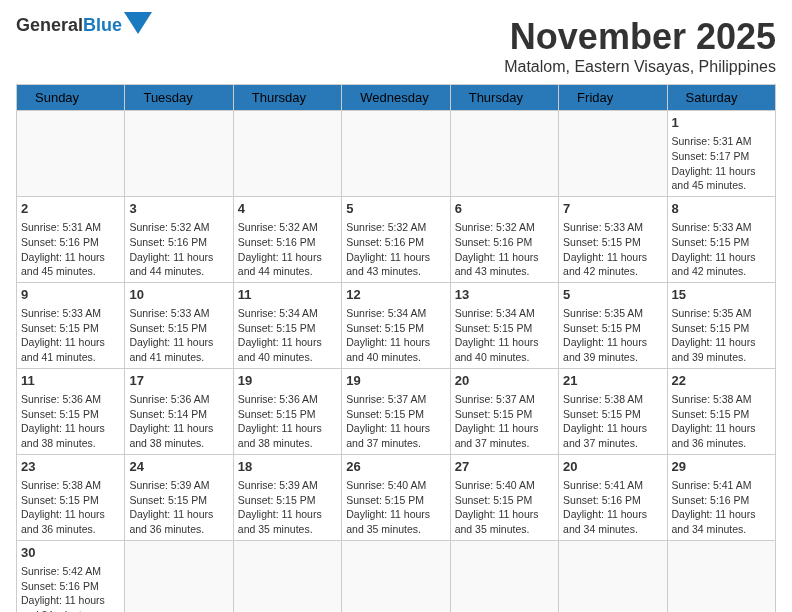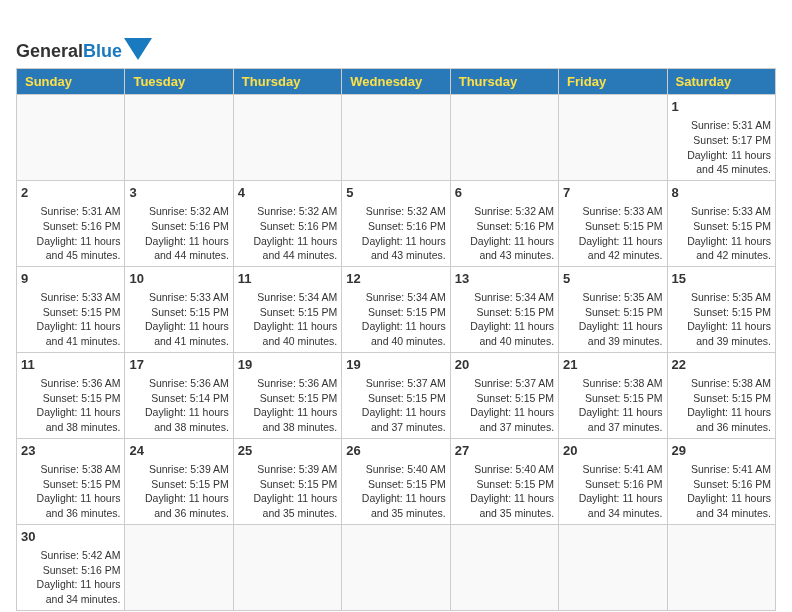--- a/index.html
+++ b/index.html
@@ -42,24 +42,24 @@
       font-size: 16px;
       color: #333;
     }
     table {
       width: 100%;
       border-collapse: collapse;
       font-size: 11px;
     }
     thead tr th {
       background: #2979b8;
-      color: #fde047;
-      font-weight: bold;
+      color: #000000;
+      font-weight: normal;
       font-size: 13px;
-      padding: 5px 8px;
+      padding: 5px 18px;
       text-align: left;
       border: 1px solid #ccc;
     }
     tbody tr td {
       border: 1px solid #ccc;
       vertical-align: top;
       padding: 3px 4px;
       width: calc(100% / 7);
       min-height: 70px;
       height: 82px;
@@ -72,37 +72,40 @@
       color: #333;
       display: block;
       margin-bottom: 2px;
     }
     tbody tr td.empty {
       background: #f9f9f9;
     }
     tbody tr td .info {
       font-size: 10.5px;
       color: #333;
-      text-align: right;
     }
     .last-row td {
       height: 70px;
     }
   </style>
 </head>
 <body>
 
 <div class="header">
   <div class="logo">
-    <div style="display:flex; align-items:flex-end;margin-top:26px;">
+    <div style="display:flex; align-items:flex-end;">
       <span class="logo-text">General<span>Blue</span></span>
       <svg width="28" height="22" viewBox="0 0 28 22" style="margin-left:2px; margin-top:-4px;">
         <polygon points="0,0 28,0 14,22" fill="#1a7abf"></polygon>
       </svg>
     </div>
+  </div>
+  <div class="title-block">
+    <div class="month-year">November 2025</div>
+    <div class="location">Matalom, Eastern Visayas, Philippines</div>
   </div>
 </div>
 
 <table>
   <thead>
     <tr>
     <th>Sunday</th>
         <th>Tuesday</th>
         <th>Thursday</th>
         <th>Wednesday</th>
@@ -217,21 +220,21 @@
       <tr>
         <td>
           <span class="day-num">23</span>
           <div class="info">Sunrise: 5:38 AM<br>Sunset: 5:15 PM<br>Daylight: 11 hours and 36 minutes.</div>
         </td>
         <td>
           <span class="day-num">24</span>
           <div class="info">Sunrise: 5:39 AM<br>Sunset: 5:15 PM<br>Daylight: 11 hours and 36 minutes.</div>
         </td>
         <td>
-          <span class="day-num">25</span>
+          <span class="day-num">18</span>
           <div class="info">Sunrise: 5:39 AM<br>Sunset: 5:15 PM<br>Daylight: 11 hours and 35 minutes.</div>
         </td>
         <td>
           <span class="day-num">26</span>
           <div class="info">Sunrise: 5:40 AM<br>Sunset: 5:15 PM<br>Daylight: 11 hours and 35 minutes.</div>
         </td>
         <td>
           <span class="day-num">27</span>
           <div class="info">Sunrise: 5:40 AM<br>Sunset: 5:15 PM<br>Daylight: 11 hours and 35 minutes.</div>
         </td>

